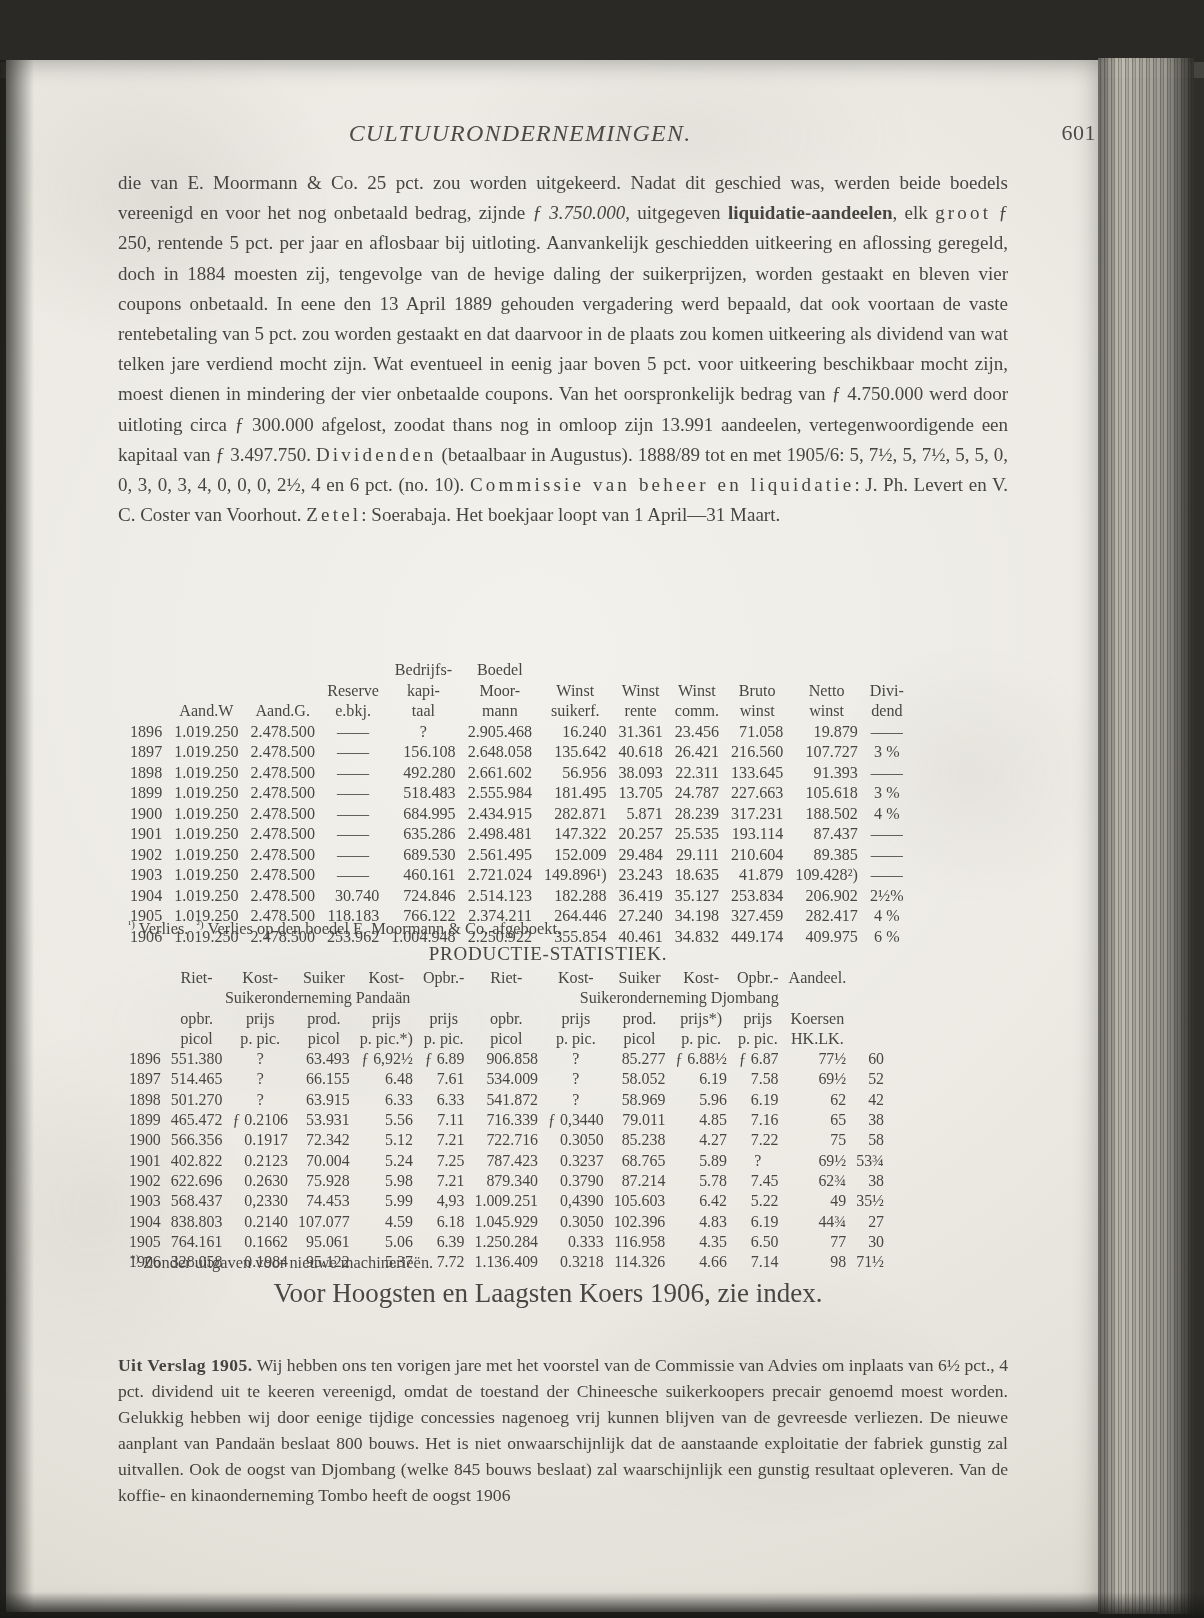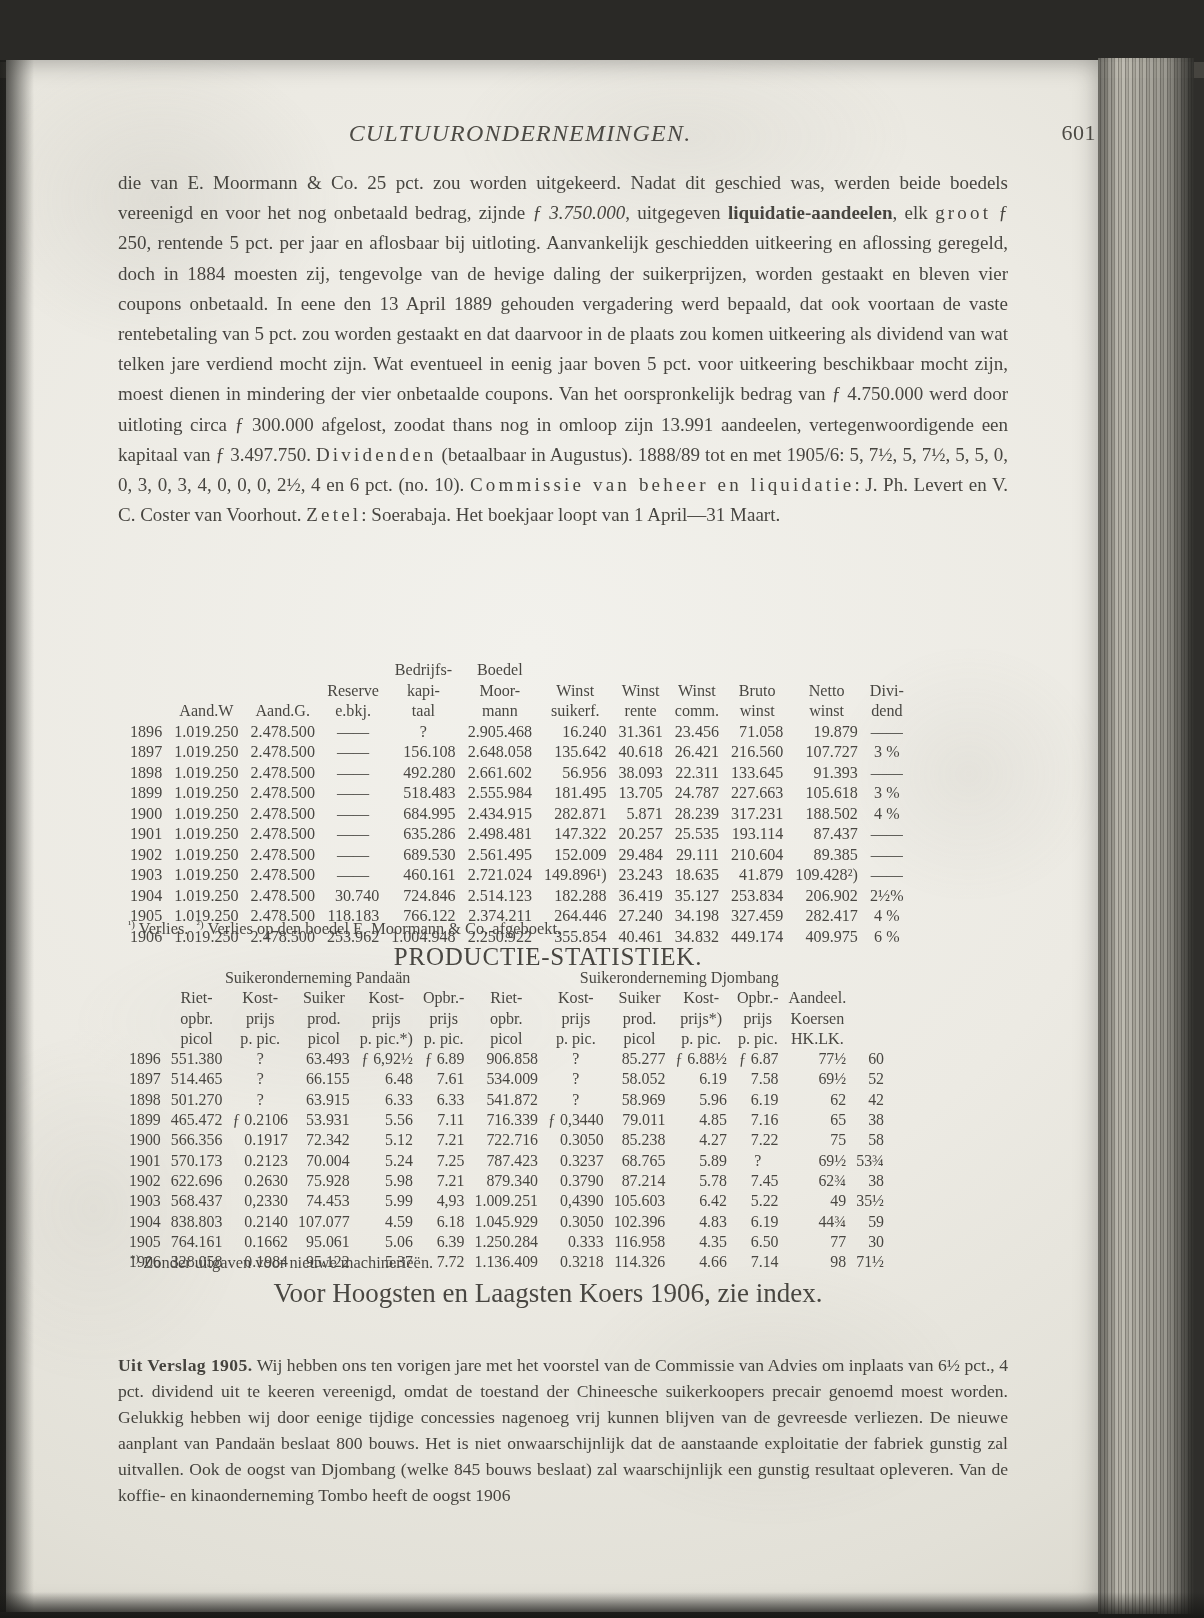--- a/index.html
+++ b/index.html
@@ -151,21 +151,21 @@
     color: #35332e;
   }
   #footnote-1 { left: 128px; top: 918px; }
   sup { font-size: 11px; vertical-align: super; }
 
   .section-title {
     position: absolute;
     left: 0; top: 943px;
     width: 1096px;
     text-align: center;
-    font-size: 25px;
+    font-size: 19px;
     letter-spacing: .8px;
     color: #34322d;
   }
 
   #production-table { left: 124px; top: 968px; font-size: 15.9px; line-height: 20.3px; }
   #production-table td, #production-table th { padding: 0 5px; }
   .grp-head { text-align: center; font-size: 17.4px; padding-bottom: 1px; }
 
   #footnote-2 { left: 130px; top: 1252px; }
 
@@ -415,36 +415,36 @@
       &nbsp;<sup>²)</sup>
       <span>Verlies op den boedel E. Moormann &amp; Co. afgeboekt.</span>
     </div>
 
     <div class="section-title">PRODUCTIE-STATISTIEK.</div>
 
     <table class="tbl" id="production-table">
       <thead>
           <tr>
             <th></th>
-            <th class="grp-head" colspan="5">Suikeronderneming Pandaän</th>
-            <th class="grp-head" colspan="7">Suikeronderneming Djombang</th>
-          </tr>
-          <tr>
-            <th></th>
             <th>Riet-</th>
             <th>Kost-</th>
             <th>Suiker</th>
             <th>Kost-</th>
             <th>Opbr.-</th>
             <th>Riet-</th>
             <th>Kost-</th>
             <th>Suiker</th>
             <th>Kost-</th>
             <th>Opbr.-</th>
             <th>Aandeel.</th>
+          </tr>
+          <tr>
+            <th></th>
+            <th class="grp-head" colspan="5">Suikeronderneming Pandaän</th>
+            <th class="grp-head" colspan="7">Suikeronderneming Djombang</th>
           </tr>
           <tr>
             <th></th>
             <th>opbr.</th>
             <th>prijs</th>
             <th>prod.</th>
             <th>prijs</th>
             <th>prijs</th>
             <th>opbr.</th>
             <th>prijs</th>
@@ -539,21 +539,21 @@
             <td class="num">722.716</td>
             <td class="num">0.3050</td>
             <td class="num">85.238</td>
             <td class="num">4.27</td>
             <td class="num">7.22</td>
             <td class="num">75</td>
             <td class="num">58</td>
           </tr>
           <tr>
             <td class="yr">1901</td>
-            <td class="num">570.173</td>
+            <td class="num">402.822</td>
             <td class="num">0.2123</td>
             <td class="num">70.004</td>
             <td class="num">5.24</td>
             <td class="num">7.25</td>
             <td class="num">787.423</td>
             <td class="num">0.3237</td>
             <td class="num">68.765</td>
             <td class="num">5.89</td>
             <td class="ctr">?</td>
             <td class="num">69½</td>
@@ -595,21 +595,21 @@
             <td class="num">0.2140</td>
             <td class="num">107.077</td>
             <td class="num">4.59</td>
             <td class="num">6.18</td>
             <td class="num">1.045.929</td>
             <td class="num">0.3050</td>
             <td class="num">102.396</td>
             <td class="num">4.83</td>
             <td class="num">6.19</td>
             <td class="num">44¾</td>
-            <td class="num">59</td>
+            <td class="num">27</td>
           </tr>
           <tr>
             <td class="yr">1905</td>
             <td class="num">764.161</td>
             <td class="num">0.1662</td>
             <td class="num">95.061</td>
             <td class="num">5.06</td>
             <td class="num">6.39</td>
             <td class="num">1.250.284</td>
             <td class="num">0.333</td>

